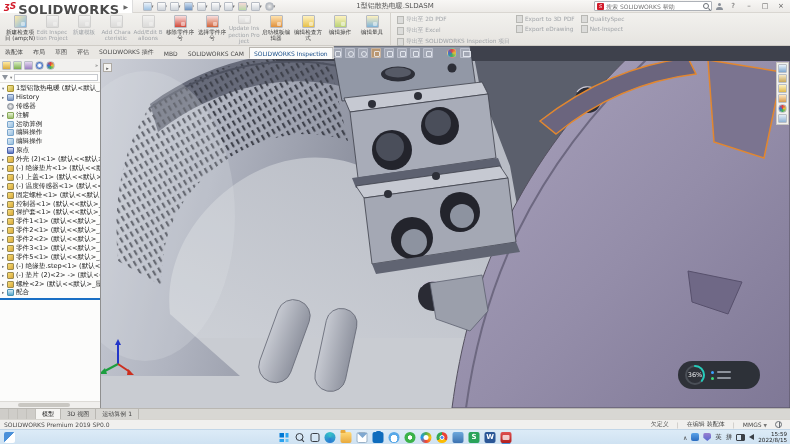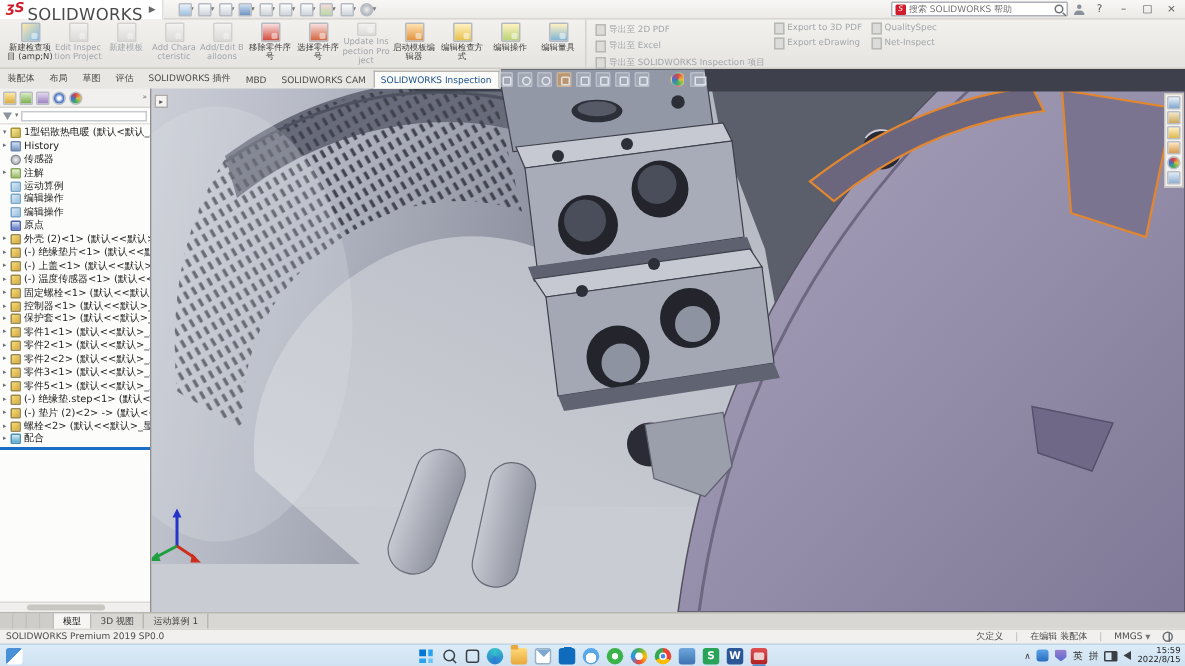--- a/index.html
+++ b/index.html
@@ -4,21 +4,21 @@
 <style>
   * { margin:0; padding:0; box-sizing:border-box; }
   html,body { width:790px; height:444px; overflow:hidden; }
   body { font-family:"DejaVu Sans", sans-serif; font-size:7px; color:#333; background:#e8e6e3; }
   .app { position:relative; width:790px; height:444px; }
 
   
   .titlebar { position:relative; height:13px; background:linear-gradient(#f8f7f5,#eceae7); display:flex; align-items:center; border-bottom:1px solid #d9d6d1; }
   .brand { display:flex; align-items:center; gap:2px; padding:0 4px; background:#fff; height:13px; border-right:1px solid #ddd; }
   .ds-glyph { color:#d21c2b; font-weight:bold; font-style:italic; font-size:9px; line-height:9px; }
-  .brand-name { font-weight:normal; font-size:11px; color:#4a4a4a; letter-spacing:.2px;margin-top:7px; }
+  .brand-name { font-weight:bold; font-size:13px; color:#4a4a4a; letter-spacing:.2px;margin-top:7px; }
   .fly { color:#666; font-size:6px; margin-left:2px; }
   .qat { display:flex; align-items:center; gap:3px; margin-left:10px; }
   .qi { width:9px; height:9px; border-radius:1px; background:linear-gradient(#fdfdfd,#cfd4da); border:1px solid #b7bcc4; position:relative; }
   .qi.qi-home { background:linear-gradient(#eaf2fa,#9fc2e2); }
   .qi.qi-save { background:linear-gradient(#cfe0f2,#6e93c0); }
   .qi.qi-rebuild { background:linear-gradient(#f6d9d9,#b9d9a8); }
   .qi.qi-options { border-radius:50%; background:radial-gradient(#eee,#9aa0a8); }
   .qcaret { font-size:5px; color:#777; margin-left:-1px; }
   .win-title { position:absolute; left:0; right:0; text-align:center; font-size:7px; color:#555; pointer-events:none; }
   .tb-right { margin-left:auto; display:flex; align-items:center; gap:4px; padding-right:3px; }
@@ -246,20 +246,21 @@
         <span style="display:flex;align-items:center">
           <span class="qi qi-display-pane"></span>
           <span class="qcaret off">▾</span>
         </span>
 
         <span style="display:flex;align-items:center">
           <span class="qi qi-options"></span>
           <span class="qcaret on">▾</span>
         </span>
       </div>
+    <div class="win-title">1型铝散热电暖.SLDASM</div>
     <div class="tb-right">
       <div class="searchbox">
         <span class="sw-mini">S</span>
         <input placeholder="搜索 SOLIDWORKS 帮助" style="">
         <span class="mag"></span>
       </div>
       <span class="person"></span>
       <span class="winbtn">?</span>
       <span class="winbtn">–</span>
       <span class="winbtn">□</span>
@@ -683,20 +684,39 @@
     <div class="taskpane">
 
     <span class="tp tp-resources-home"></span>
         <span class="tp tp-design-library"></span>
         <span class="tp tp-file-explorer"></span>
         <span class="tp tp-view-palette"></span>
         <span class="tp tp-appearances-scenes"></span>
         <span class="tp tp-custom-properties"></span>
       </div>
 
+    <div class="zoom-badge">
+      <span class="zb-ring">
+        <svg viewBox="0 0 22 22">
+          <circle cx="11" cy="11" r="9" fill="none" stroke="#4a4f57" stroke-width="2"></circle>
+          <circle cx="11" cy="11" r="9" fill="none" stroke="#23cdbb" stroke-width="2" stroke-dasharray="20.4 36.1" stroke-linecap="round" transform="rotate(-90 11 11)"></circle>
+        </svg>
+        <span class="zb-text">36%</span>
+      </span>
+      <span class="zb-rows">
+        <span class="zb-row">
+            <span class="zb-dot blue"></span>
+            <span class="zb-bar"></span>
+          </span>
+        <span class="zb-row">
+            <span class="zb-dot green"></span>
+            <span class="zb-bar"></span>
+          </span>
+      </span>
+    </div>
   </div>
 
   <div class="modeltabs">
     <span class="mt-sq"></span>
     <span class="mt-sq"></span>
     <span class="mt-sq"></span>
     <span class="mt-sq"></span>
     <span style="display:flex">
 
     <span class="mtab on">模型</span>

